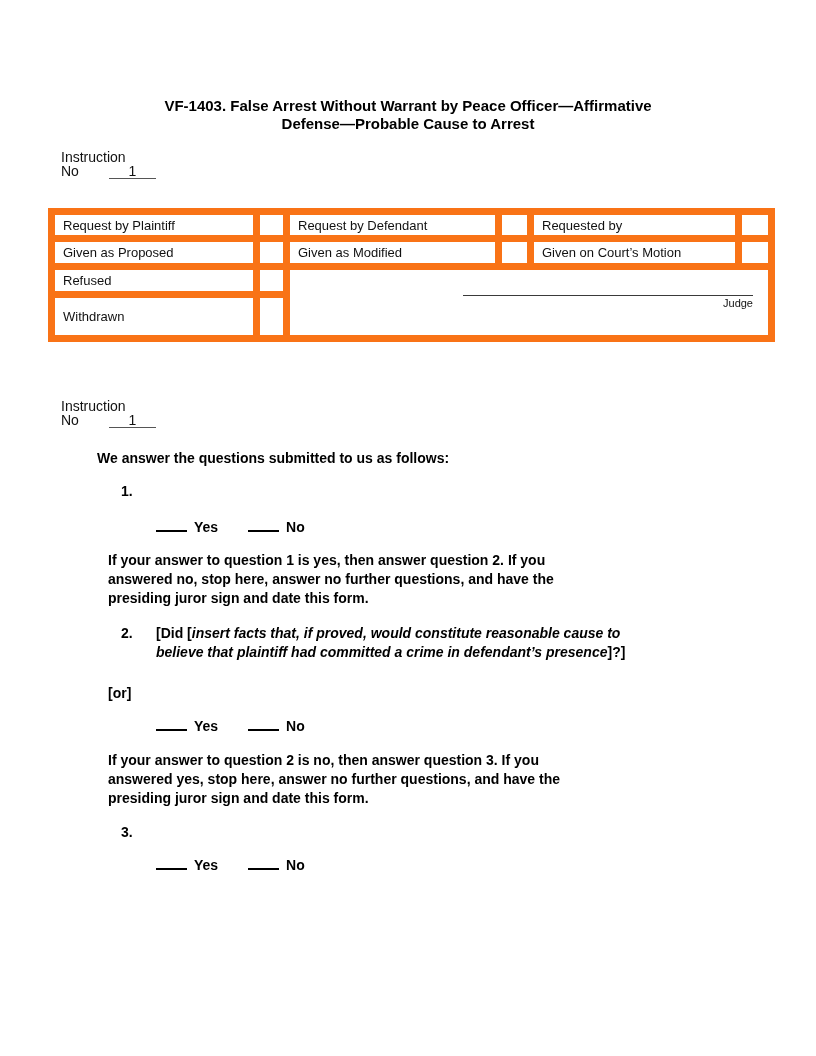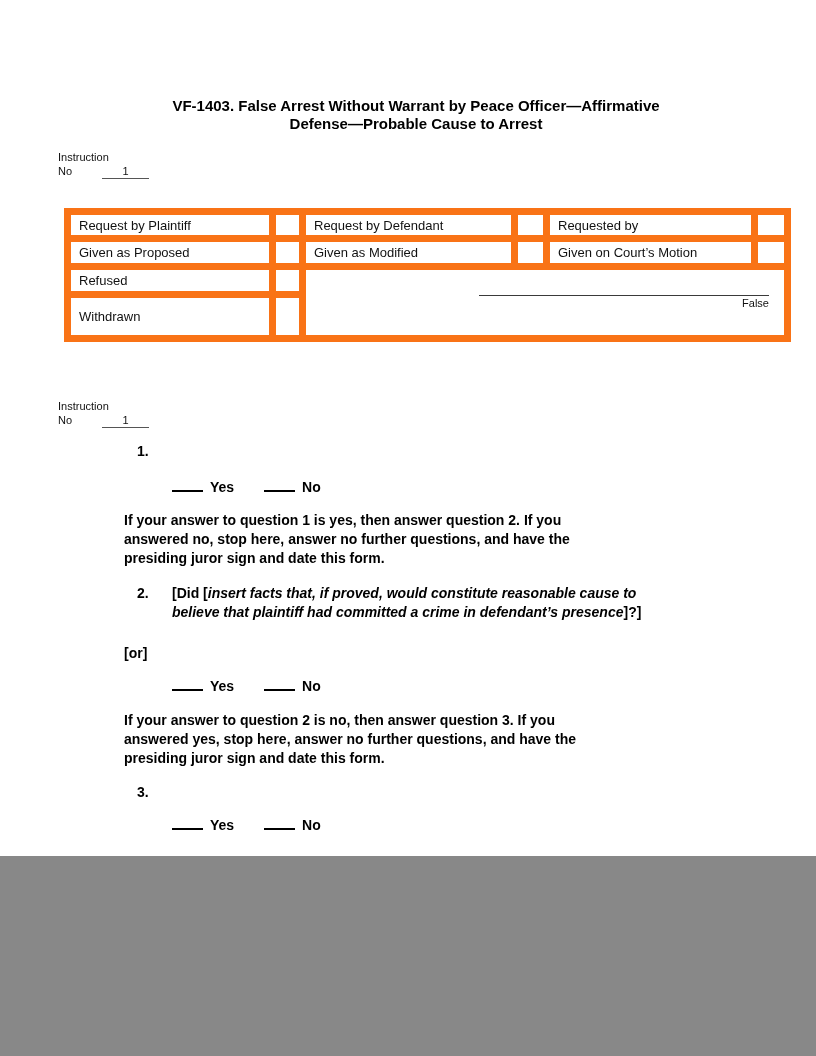--- a/index.html
+++ b/index.html
@@ -1,27 +1,27 @@
 <!DOCTYPE html>
 <html><head>
 <meta charset="utf-8">
 <style>
   * { margin:0; padding:0; box-sizing:border-box; }
   html,body { background:#888; }
   .page {
-    width:816px; height:856px; margin:0 auto; background:#ffffff;
+    width:816px; height:1056px; margin:0 auto; background:#ffffff;
     font-family:"Liberation Sans", sans-serif; color:#000;
-    overflow:hidden; position:relative;padding-left:16px;
+    overflow:hidden; position:relative;
   }
   .title {
     margin:97px auto 0; text-align:center;
     font-size:15px; font-weight:bold; line-height:18px;
     white-space:pre-line;
   }
-  .instr { margin-left:42px; font-size:11px; line-height:14px; color:#111; }
+  .instr { margin-left:61px; font-size:14px; line-height:14px; color:#111; }
   .instr.first { margin-top:17px; }
   .instr.second { margin-top:57px; }
   .no-blank {
     display:inline-block; width:47px; margin-left:30px;
     border-bottom:1px solid #555; text-align:center;
   }
   table.status {
     margin:29px 0 0 48px; width:720px;
     border-collapse:collapse; table-layout:fixed;
     font-size:13px; color:#111;
@@ -88,36 +88,37 @@
       <td class="cb"></td>
       <td>Given on Court’s Motion</td>
       <td class="cb"></td>
     </tr>
     <tr class="r3">
       <td>Refused</td>
       <td class="cb"></td>
       <td class="judge-cell" colspan="4" rowspan="2">
         <div class="sig-wrap">
           <div class="sig-line"></div>
-          <div class="sig-label">False</div>
+          <div class="sig-label">Judge</div>
         </div>
       </td>
     </tr>
     <tr class="r4">
       <td>Withdrawn</td>
       <td class="cb"></td>
     </tr>
   </tbody>
     </table>
 
   <div class="instr second">
     <div>Instruction</div>
     <div><span>No</span><span class="no-blank">1</span></div>
   </div>
 
+  <div class="bodytext intro">We answer the questions submitted to us as follows:</div>
 
   <div class="bodytext q mt14">
     <span class="qnum">1.</span>
   </div>
 
   <div class="bodytext yesno mt17">
     <span class="blank"></span><span>Yes</span>
     <span class="blank second"></span><span>No</span>
   </div>
 

